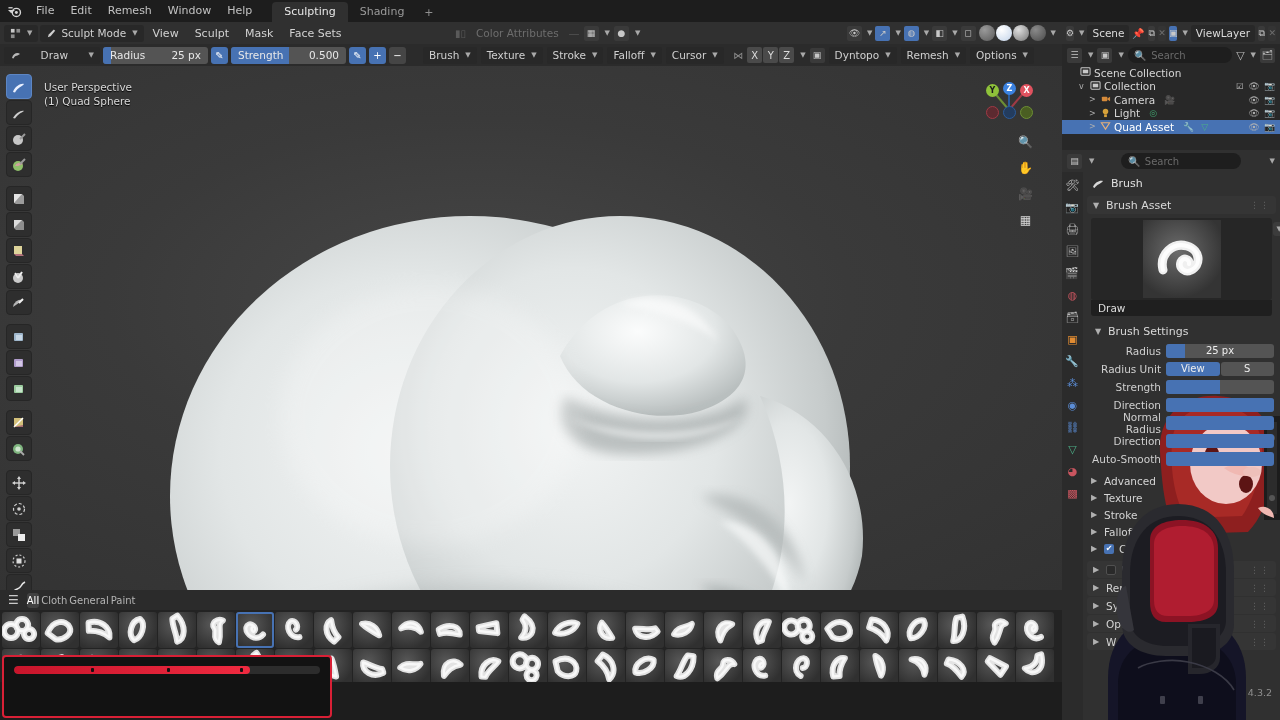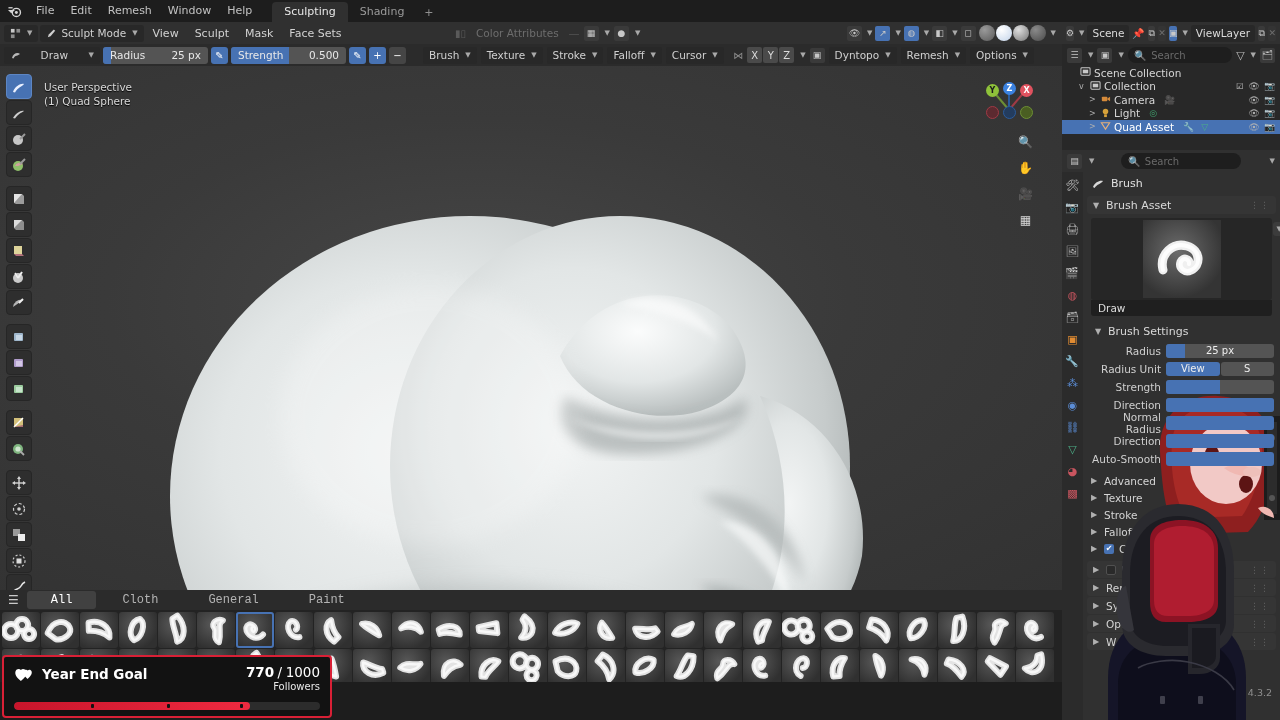--- a/index.html
+++ b/index.html
@@ -94,21 +94,21 @@
   .gizmo { position: absolute; right: 22px; top: 14px; width: 62px; height: 46px; }
   .gz-ball { position:absolute; width: 13px; height: 13px; border-radius: 50%; display:flex;align-items:center;justify-content:center;font-size:8px;font-weight:bold;color:#1d1d1d;}
   .nav-icons { position: absolute; right: 27px; top: 66px; display:flex;flex-direction:column;gap:7px;align-items:center; }
   .nav-ic { width: 19px; height: 19px; border-radius:50%; display:flex;align-items:center;justify-content:center; color:#d6d6d6; font-size: 12px;}
 
   
   .shelf-header {
     position: absolute; left: 0; top: 590px; width: 1062px; height: 20px;
     background: #2b2b2b; display:flex; align-items:center; padding-left: 6px; gap: 2px;
   }
-  .shelf-tab { padding: 2px 24px; font-size: 12px; color: #b4b4b4; border-radius: 3px; font-family: Liberation Mono, monospace; }
+  .shelf-tab { padding: 2px 0; font-size: 10px; color: #b4b4b4; border-radius: 3px; }
   .shelf-tab.active { background: #414141; color: #fff; }
   .shelf-search {
     position:absolute; right: 8px; top: 592px; display:flex; align-items:center; gap:4px;
   }
   .search-box {
     width: 105px; height: 16px; background: #1e1e1e; border-radius: 3px;
     display: flex; align-items: center; padding: 0 6px; gap: 4px;
     color: #6e6e6e; font-size: 10px; border: 1px solid #161616;
   }
   .shelf {
@@ -1218,37 +1218,20 @@
       <path d="M110 146 L142 146 L142 180 C142 190 132 196 122 196 L110 196 Z" fill="#26262c"></path>
       <path d="M114 150 L138 150 L138 178 C138 186 130 190 122 190 L114 190 Z" fill="#1a1a20"></path>
       <path d="M48 108 C40 110 36 124 40 140 C44 154 52 156 56 152 Z" fill="#35353b"></path>
       <path d="M60 190 C70 184 92 180 110 184 C130 188 148 198 156 212" stroke="#3a3a46" stroke-width="1.6" fill="none"></path>
       <rect x="82" y="218" width="5" height="8" rx="1" fill="#3f3f4c"></rect>
       <rect x="120" y="218" width="5" height="8" rx="1" fill="#3f3f4c"></rect>
     </g>
   </svg>
 
   <div class="goal">
-    <div class="goal-top">
-      <div class="goal-left">
-        <svg width="20" height="16" viewBox="0 0 22 18">
-          <path d="M7.5 17 C2 12.5 0.5 9 1.5 6 C2.4 3.3 5.6 2.5 7.5 4.4 C9.4 2.5 12.6 3.3 13.5 6 C14.5 9 13 12.5 7.5 17 Z" fill="#ffffff"></path>
-          <path d="M15 14.5 C11 11 10 8.4 10.8 6.2 C11.5 4.2 13.8 3.6 15.2 5 C16.6 3.6 18.9 4.2 19.6 6.2 C20.4 8.4 19 11 15 14.5 Z" fill="#ffffff"></path>
-        </svg>
-        <span class="goal-title">Year End Goal</span>
-      </div>
-      <div class="goal-right">
-        <div>
-          <span class="goal-count">770</span>
-          <span class="goal-total">/</span>
-          <span class="goal-total">1000</span>
-        </div>
-        <div class="goal-unit">Followers</div>
-      </div>
-    </div>
     <div class="goal-bar">
       <div class="goal-fill" id="goal-fill" style="width: 77%;"></div>
       <div class="goal-tick" id="tick0" style="left: 25%;"></div>
       <div class="goal-tick" id="tick1" style="left: 50%;"></div>
       <div class="goal-tick" id="tick2" style="left: 74%;"></div>
     </div>
   </div>
 
 </div>
 

